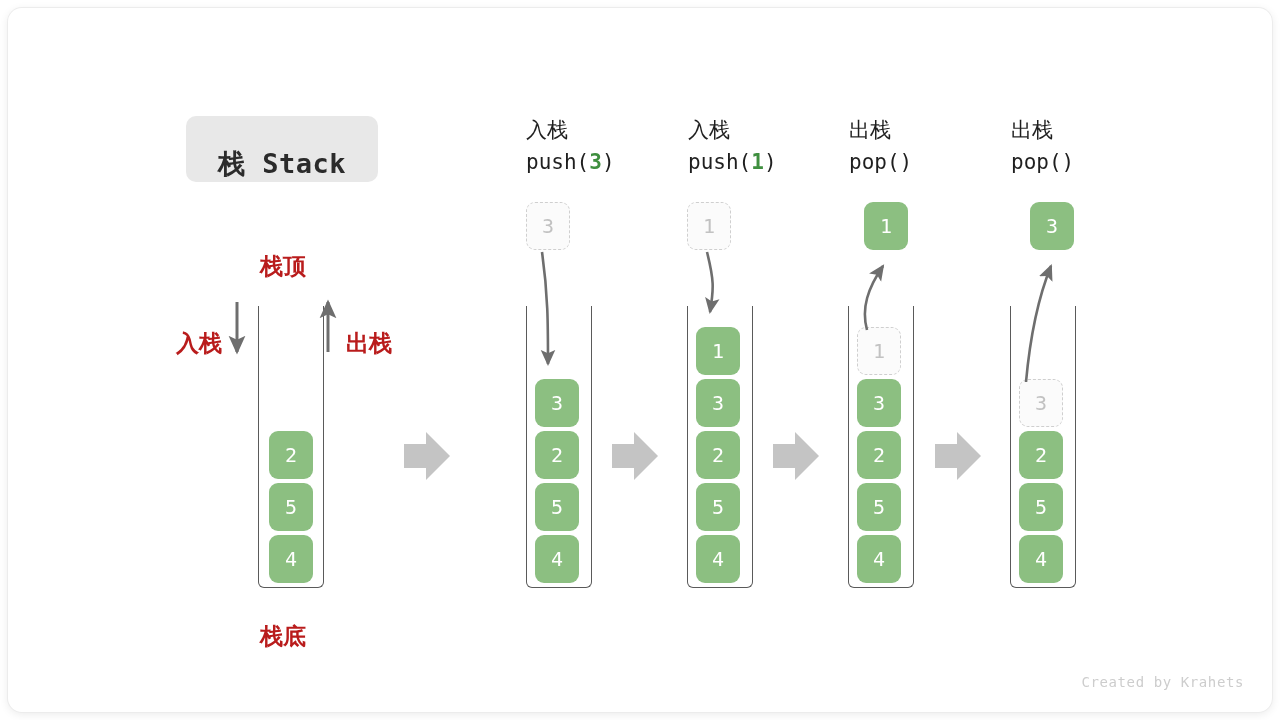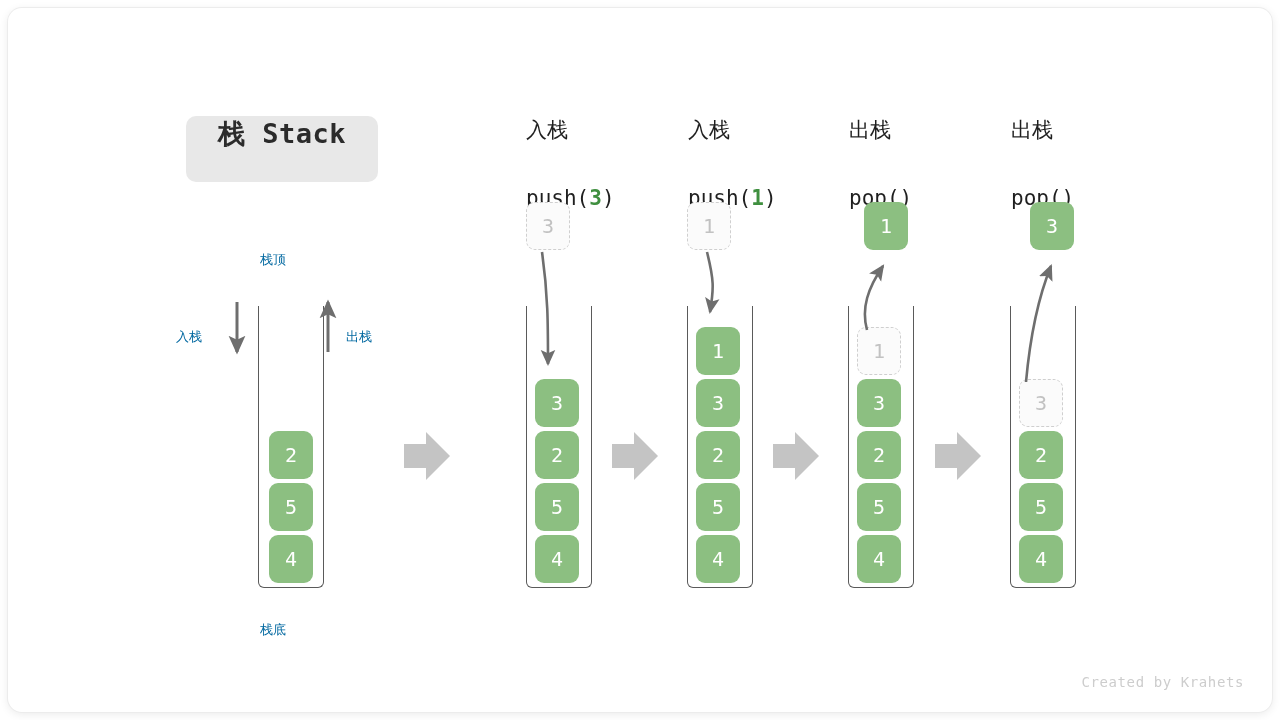--- a/index.html
+++ b/index.html
@@ -30,37 +30,37 @@
   
   #title-chip {
     position: absolute;
     left: 178px;
     top: 108px;
     width: 192px;
     height: 66px;
     background: #e8e8e8;
     border-radius: 10px;
     display: flex;
-    align-items: flex-start;
+    align-items: flex-end;
     justify-content: center;
   }
   #title-chip .t {
     font-family: "DejaVu Sans Mono", "Liberation Mono", monospace;
     font-size: 27px;
     font-weight: bold;
     color: #2b2b2b;
     letter-spacing: 0.5px;
   }
 
   
   .cn-bold {
     font-family: "DejaVu Sans", "Liberation Sans", sans-serif;
-    font-weight: normal;
-    color: #0369a1;
-    font-size: 13px;
+    font-weight: bold;
+    color: #b91c1c;
+    font-size: 23px;
     white-space: nowrap;
   }
 
   
   .stack-col { position: absolute; }
 
   .tube {
     position: absolute;
     box-sizing: border-box;
     border-left: 1.5px solid #5a5a5a;
@@ -100,21 +100,20 @@
     font-family: "DejaVu Sans", "Liberation Sans", sans-serif;
     font-size: 21px;
     color: #1f1f1f;
     line-height: 32px;
   }
   .col-head .l2 {
     font-family: "DejaVu Sans Mono", "Liberation Mono", monospace;
     font-size: 21px;
     color: #1f1f1f;
     line-height: 32px;
-    margin-top: 36px;
   }
   .col-head .l2 .arg { color: #3f8f3f; font-weight: bold; }
 
   
   #overlay {
     position: absolute;
     left: 0; top: 0;
     width: 1264px; height: 704px;
     pointer-events: none;
   }

